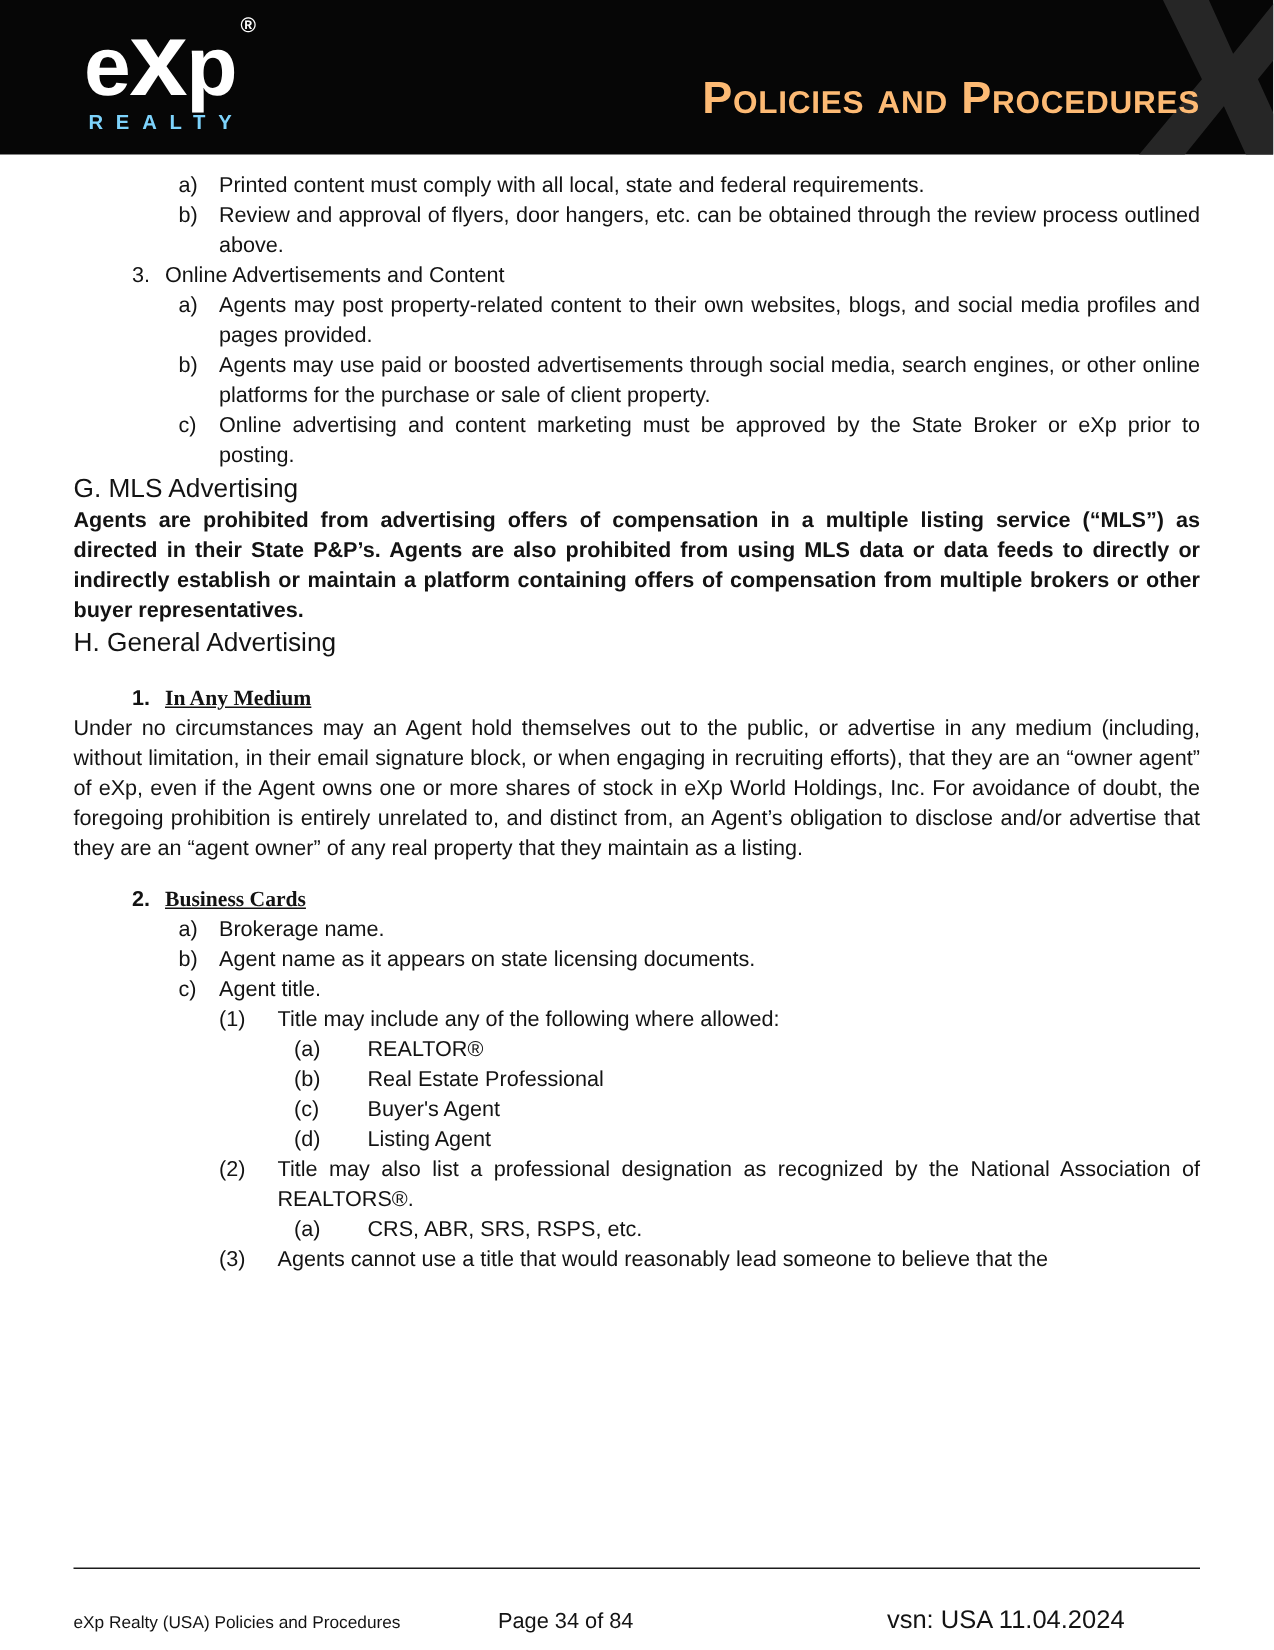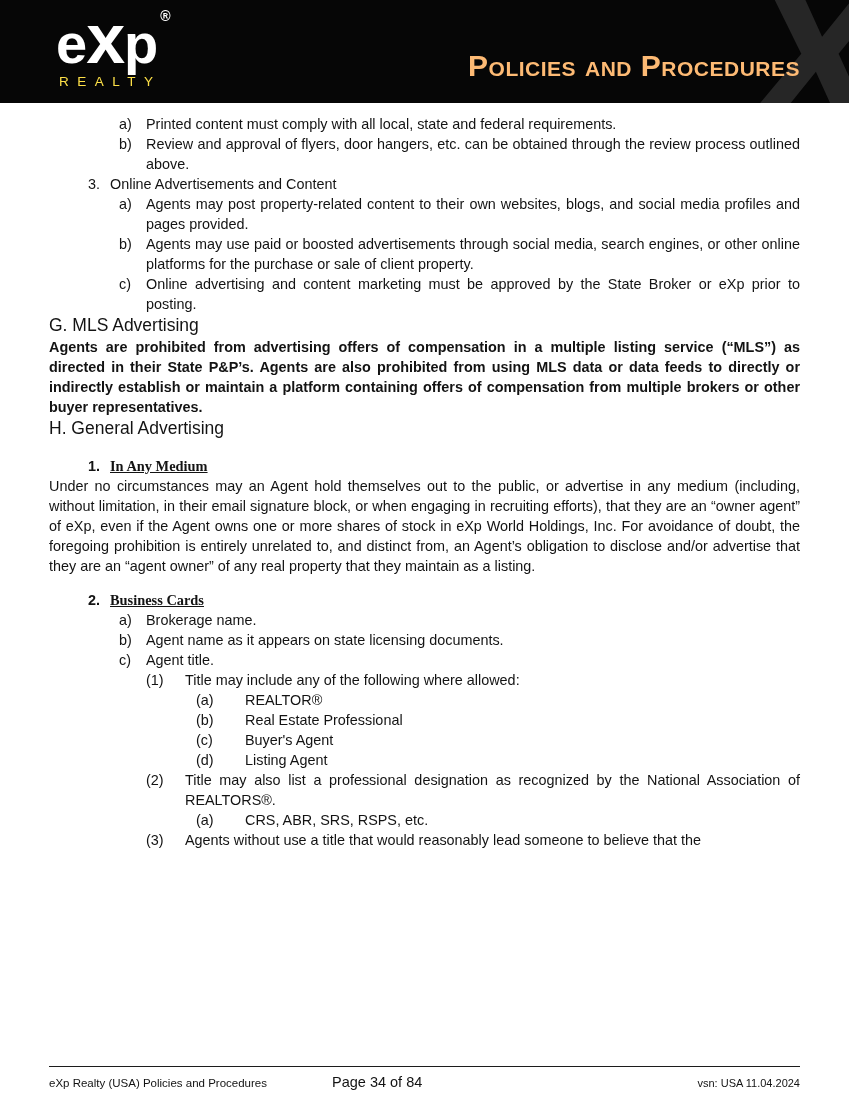--- a/index.html
+++ b/index.html
@@ -27,21 +27,21 @@
   }
   .logo { position: absolute; left: 56px; top: 6px; z-index: 2; }
   .logo-word {
     display: flex; align-items: baseline;
     color: #ffffff; font-weight: 700; line-height: 0.95; letter-spacing: -1px;
   }
   .l-e, .l-p { font-size: 56px; }
   .l-x { font-size: 70px; }
   .l-reg { font-size: 14px; align-self: flex-start; margin-top: 4px; margin-left: 3px; letter-spacing: 0; }
   .logo-sub {
-    color: #fde047; font-size: 13.5px; font-weight: 400;
+    color: #7dd3fc; font-size: 13.5px; font-weight: 700;
     letter-spacing: 8.5px; margin-top: 1px; margin-left: 3px;
   }
   .header-title {
     position: absolute; right: 49px; top: 51px; z-index: 2;
     color: #fdba74; font-weight: 700; font-size: 30px; line-height: 1;
     font-variant: small-caps; letter-spacing: 0.5px;
     white-space: nowrap;
   }
 
   
@@ -66,26 +66,26 @@
   .mt12 { margin-top: 12px; }
   .mt14 { margin-top: 14px; }
   .mt16 { margin-top: 16px; }
   .mt18 { margin-top: 18px; }
 
   
   .footer {
     position: absolute; left: 49px; right: 49px; bottom: 10px;
     background: #ffffff;
     border-top: 1px solid #1c1c1c;
-    padding-top: 7px;
+    padding-top: 24px;
     display: flex; align-items: baseline; gap: 24px;
   }
   .f-left  { flex: 1.4; font-size: 11.5px; }
   .f-center{ flex: 1;   font-size: 14.5px; }
-  .f-right { flex: 1.4; font-size: 11px; text-align: right; }
+  .f-right { flex: 1.4; font-size: 17px; text-align: center; }
 </style>
 </head>
 <body>
 
 <div class="page">
 
   <header class="header">
     <div class="watermark">X</div>
     <div class="logo">
       <div class="logo-word">
@@ -182,21 +182,21 @@
       <span class="lbl">(2)</span>
       <span class="txt">Title may also list a professional designation as recognized by the National Association of REALTORS®.</span>
     </div>
     <div class="li ind-l">
       <span class="lbl">(a)</span>
       <span class="txt">CRS, ABR, SRS, RSPS, etc.</span>
     </div>
 
     <div class="li ind-n">
       <span class="lbl">(3)</span>
-      <span class="txt">Agents without use a title that would reasonably lead someone to believe that the</span>
+      <span class="txt">Agents cannot use a title that would reasonably lead someone to believe that the</span>
     </div>
 
   </main>
 
   <footer class="footer">
     <span class="f-left">eXp Realty (USA) Policies and Procedures</span>
     <span class="f-center">Page 34 of 84</span>
     <span class="f-right">vsn: USA 11.04.2024</span>
   </footer>
 

